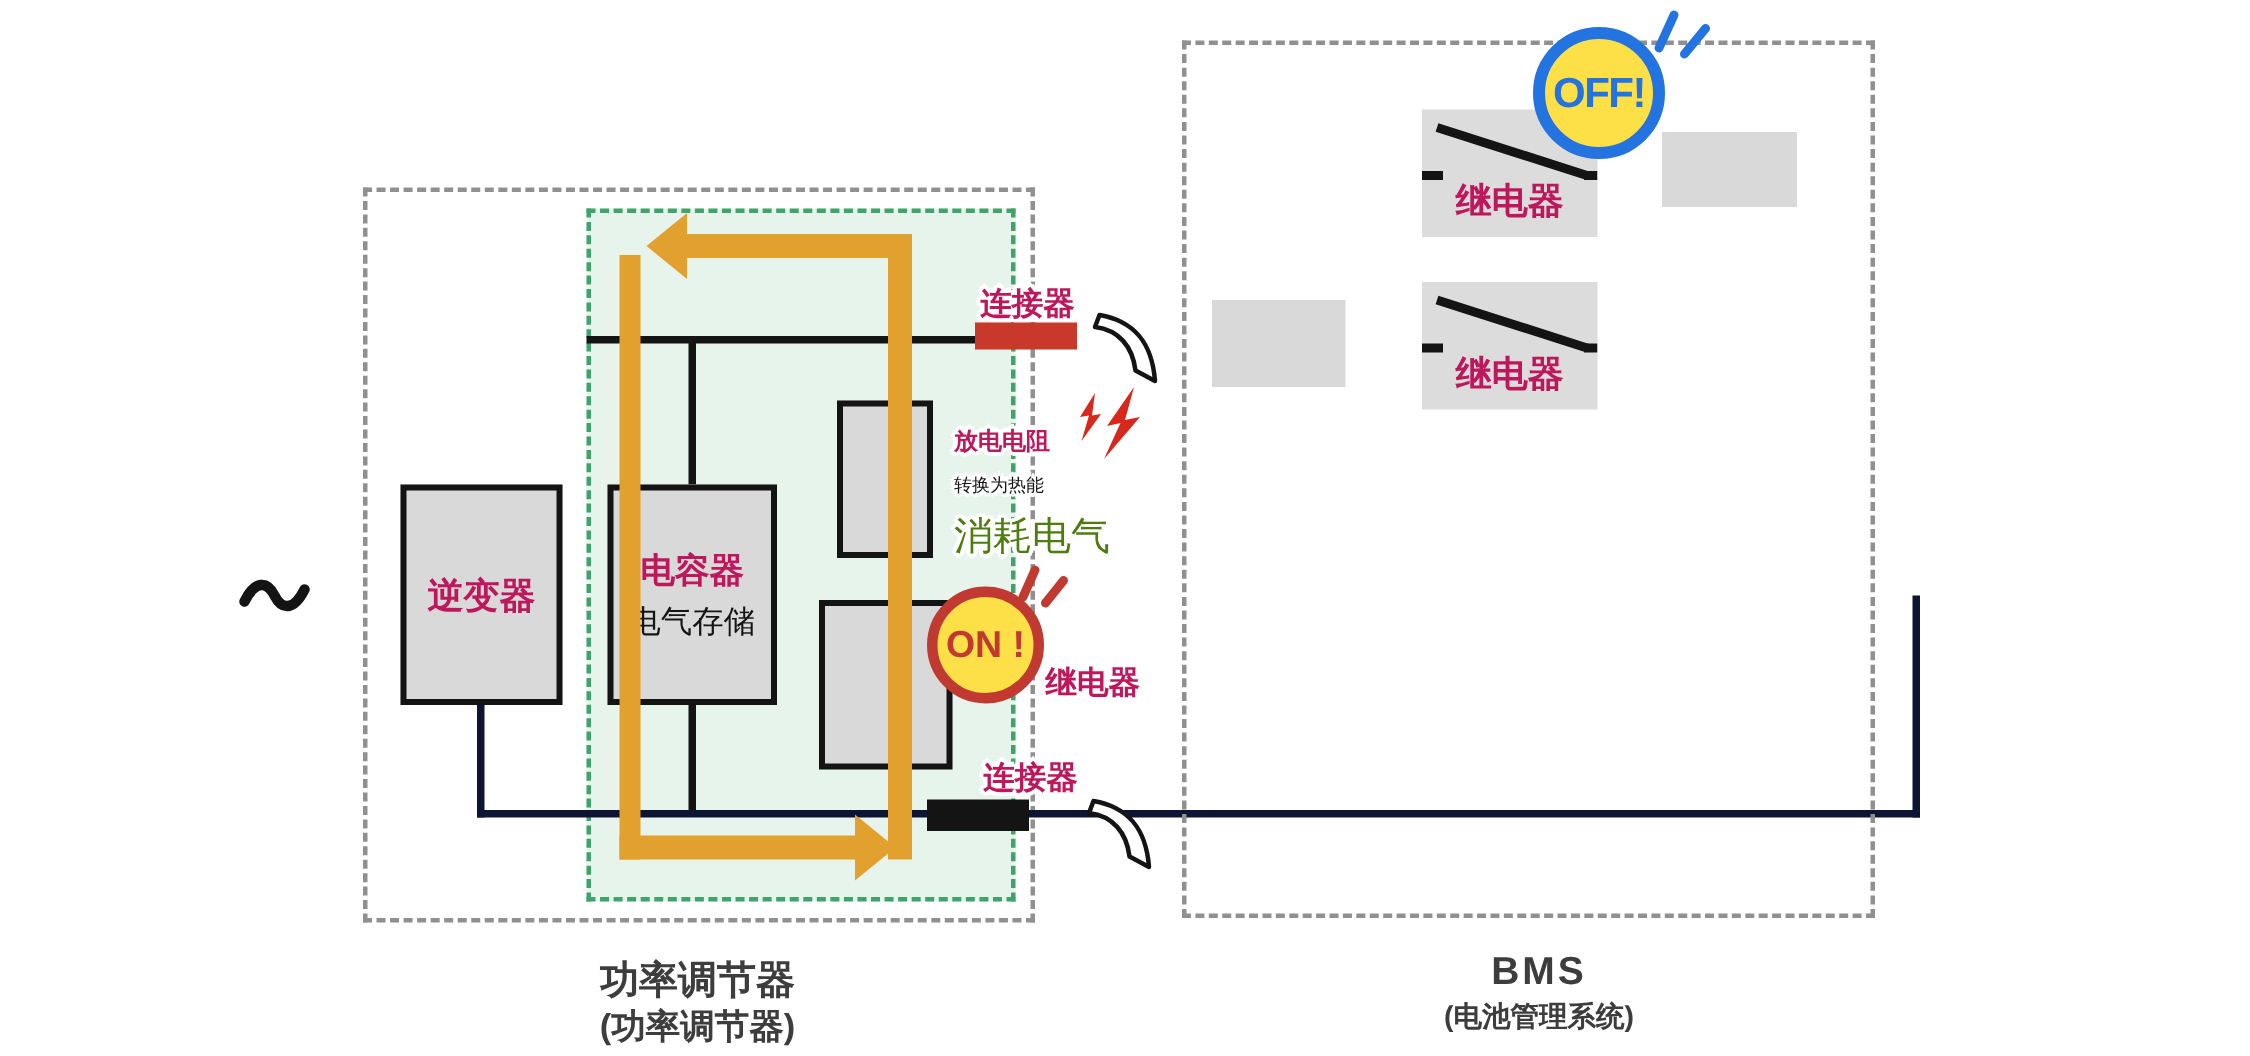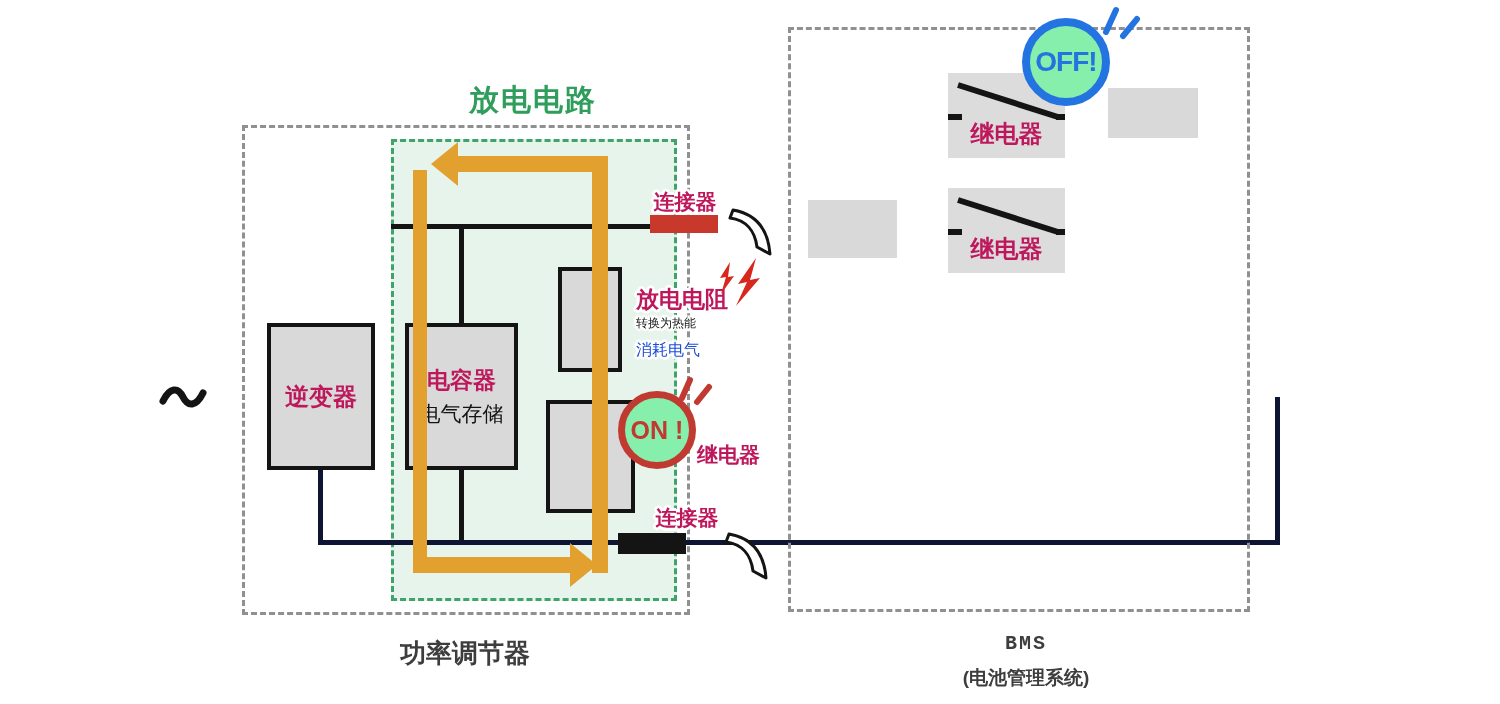--- a/index.html
+++ b/index.html
@@ -20,36 +20,35 @@
   .green-zone { background: #e7f4eb; border: 3px dashed #3ea46a; }
   .comp-box { background: #d9d9d9; border: 4px solid #141414; }
   .plain-gray { background: #d9d9d9; }
   .relay-box { background: #dcdcdc; }
   .wire-black { background: #141414; }
   .wire-navy { background: #0d1434; }
   .orange { background: #e2a02f; }
   .label-cjk { color: #be185d; font-weight: bold; }
   .caption { color: #3d3d3d; font-weight: bold; text-align: center; }
   .badge {
-    background: #86efac; border-radius: 50%;
+    background: #fde047; border-radius: 50%;
     display: flex; align-items: center; justify-content: center;
     font-weight: bold;
   }
   .tri { width: 0; height: 0; }
 </style>
 </head>
 <body>
 
 <div id="stage">
 
   <div class="abs dashed-outer" style="left:242px; top:125px; width:448px; height:490px;"></div>
 
   <div class="abs green-zone" style="left:391px; top:139px; width:286px; height:462px;"></div>
 
-  <div class="abs" style="left:433px; top:80px; width:200px; text-align:center; font-size:30px; font-weight:bold; color:#2f9e5c; letter-spacing:2px;">放电电路</div>
 
   <div class="abs" style="left:147px; top:361px; width:72px; height:72px; background:#fff; border-radius:50%;">
     <svg width="72" height="72" viewBox="0 0 72 72">
       <path d="M16 40 C 23 26, 31 26, 36 36 C 41 46, 49 46, 56 32" fill="none" stroke="#141414" stroke-width="7" stroke-linecap="round"></path>
     </svg>
   </div>
 
   <div class="abs wire-black" style="left:391px; top:224px; width:259px; height:5px;"></div>
   <div class="abs wire-black" style="left:459px; top:224px; width:5px; height:99px;"></div>
   <div class="abs wire-black" style="left:459px; top:470px; width:5px; height:73px;"></div>
@@ -87,40 +86,41 @@
   <div class="abs halo label-cjk" style="left:652px; top:504px; width:70px; text-align:center; font-size:21px;">连接器</div>
   <div class="abs wire-black" style="left:618px; top:533px; width:68px; height:21px;"></div>
 
   <svg class="abs" style="left:726px; top:206px;" width="50" height="52" viewBox="0 0 50 52">
     <path d="M7 4 C 30 8 42 22 44 48 L31 41 C 29 25 20 14 4 12 Z" fill="#ffffff" stroke="#141414" stroke-width="3" stroke-linejoin="round"></path>
   </svg>
   <svg class="abs" style="left:722px; top:530px;" width="50" height="52" viewBox="0 0 50 52">
     <path d="M7 4 C 30 8 42 22 44 48 L31 41 C 29 25 20 14 4 12 Z" fill="#ffffff" stroke="#141414" stroke-width="3" stroke-linejoin="round"></path>
   </svg>
 
-  <div class="abs halo label-cjk" style="left:636px; top:284px; font-size:23px; white-space:nowrap;text-align:center;">放电电阻</div>
+  <div class="abs halo label-cjk" style="left:636px; top:284px; font-size:16px; white-space:nowrap;text-align:center;">放电电阻</div>
   <div class="abs halo" style="left:636px; top:315px; font-size:12px; color:#141414; white-space:nowrap;">转换为热能</div>
-  <div class="abs halo" style="left:636px; top:340px; font-size:16px; color:#1d4ed8; white-space:nowrap;">消耗电气</div>
+  <div class="abs halo" style="left:636px; top:340px; font-size:26px; color:#4d7c0f; white-space:nowrap;">消耗电气</div>
 
   <svg class="abs" style="left:716px; top:256px;" width="52" height="56" viewBox="0 0 52 56">
     <path d="M14 6 L4 22 L10 21 L5 38 L18 20 L12 21 Z" fill="#d8271c"></path>
     <path d="M40 2 L22 28 L31 26 L20 50 L44 22 L34 24 Z" fill="#d8271c"></path>
   </svg>
 
   <div class="abs halo label-cjk" style="left:697px; top:441px; font-size:21px; white-space:nowrap; z-index:4;">继电器</div>
 
   <div class="abs badge" style="left:618px; top:391px; width:78px; height:78px; border:7px solid #c13a31; color:#c13a31; font-size:25px; z-index:5;">
     <span>ON !</span>
   </div>
   <svg class="abs" style="left:678px; top:370px; z-index:6;" width="36" height="36" viewBox="0 0 36 36">
     <line x1="4" y1="28" x2="12" y2="10" stroke="#c13a31" stroke-width="6" stroke-linecap="round"></line>
     <line x1="19" y1="32" x2="31" y2="17" stroke="#c13a31" stroke-width="6" stroke-linecap="round"></line>
   </svg>
 
   <div class="abs caption" style="left:315px; top:636px; width:300px; font-size:26px;">功率调节器</div>
+  <div class="abs caption" style="left:315px; top:669px; width:300px; font-size:23px;">(功率调节器)</div>
 
   <div class="abs dashed-outer" style="left:788px; top:27px; width:462px; height:585px;"></div>
 
   <div class="abs relay-box" style="left:948px; top:73px; width:117px; height:85px;">
     <svg width="117" height="46" viewBox="0 0 117 46" style="position:absolute; top:4px; left:0;">
       <line x1="0" y1="40" x2="14" y2="40" stroke="#141414" stroke-width="6"></line>
       <line x1="10" y1="8" x2="110" y2="40" stroke="#141414" stroke-width="6"></line>
       <line x1="108" y1="40" x2="117" y2="40" stroke="#141414" stroke-width="6"></line>
     </svg>
     <div class="label-cjk" style="position:absolute; bottom:8px; width:100%; text-align:center; font-size:24px;">继电器</div>
@@ -139,16 +139,16 @@
   <div class="abs plain-gray" style="left:808px; top:200px; width:89px; height:58px;"></div>
 
   <div class="abs badge" style="left:1022px; top:18px; width:88px; height:88px; border:8px solid #2373e0; color:#2373e0; font-size:28px; z-index:6; letter-spacing:-1px;">
     <span>OFF!</span>
   </div>
   <svg class="abs" style="left:1100px; top:0px; z-index:7;" width="42" height="42" viewBox="0 0 42 42">
     <line x1="6" y1="32" x2="16" y2="10" stroke="#2373e0" stroke-width="6" stroke-linecap="round"></line>
     <line x1="23" y1="36" x2="37" y2="19" stroke="#2373e0" stroke-width="6" stroke-linecap="round"></line>
   </svg>
 
-  <div class="abs caption" style="left:876px; top:632px; width:300px; font-size:20px; letter-spacing:2px;font-family:Liberation Mono, monospace;">BMS</div>
+  <div class="abs caption" style="left:876px; top:632px; width:300px; font-size:26px; letter-spacing:2px;">BMS</div>
   <div class="abs caption" style="left:876px; top:665px; width:300px; font-size:19px;">(电池管理系统)</div>
 
 </div>
 
 </body></html>

